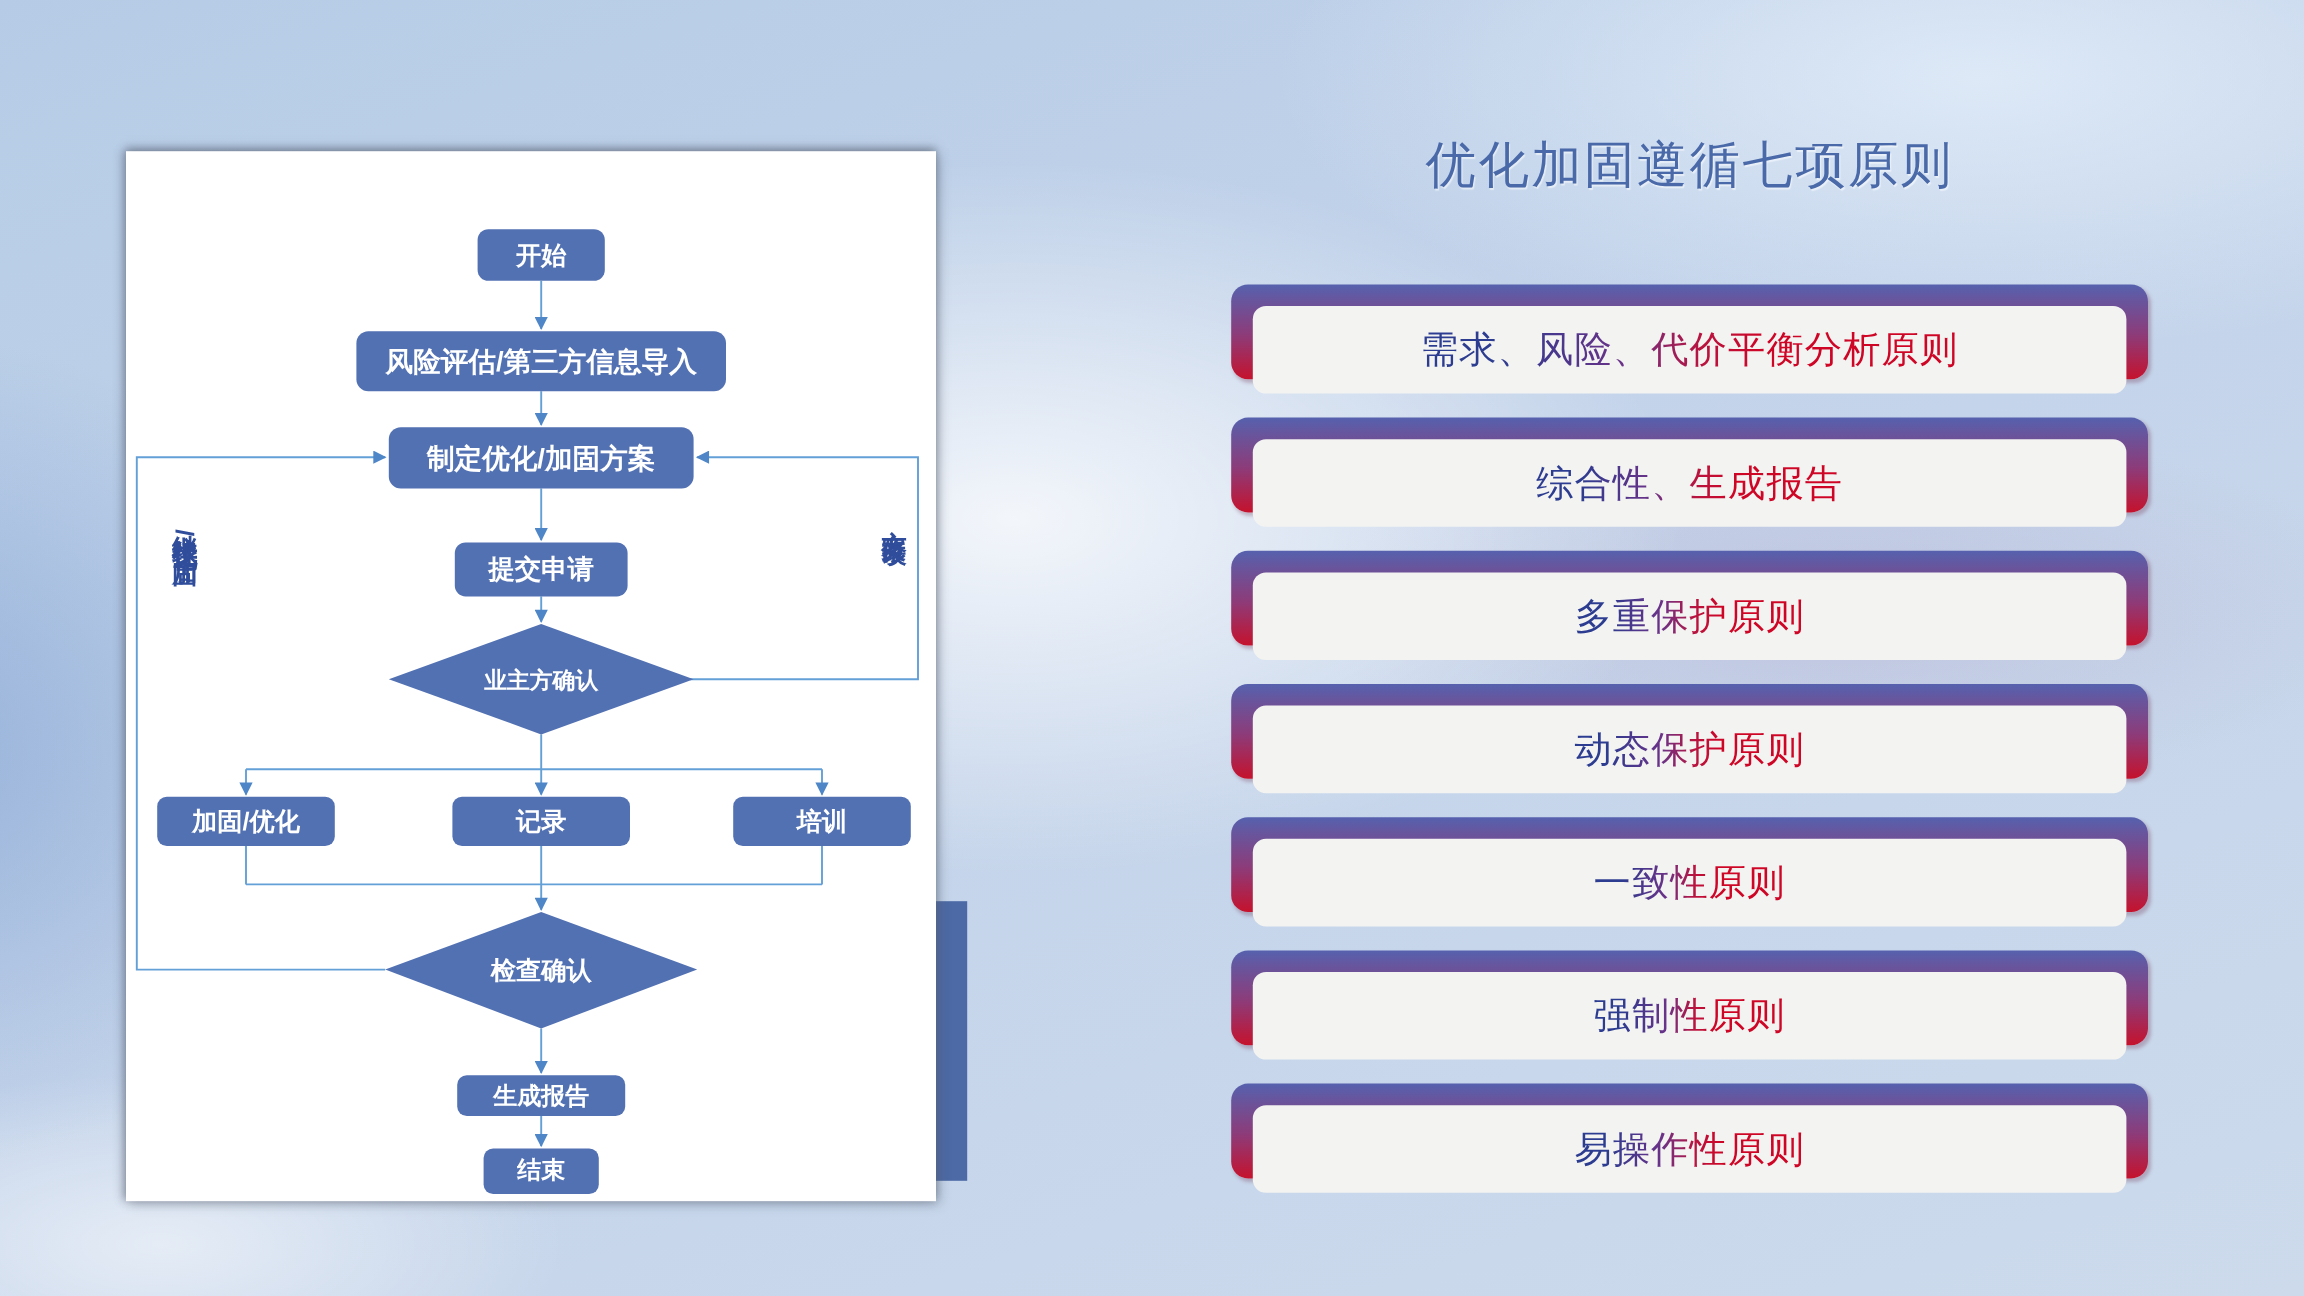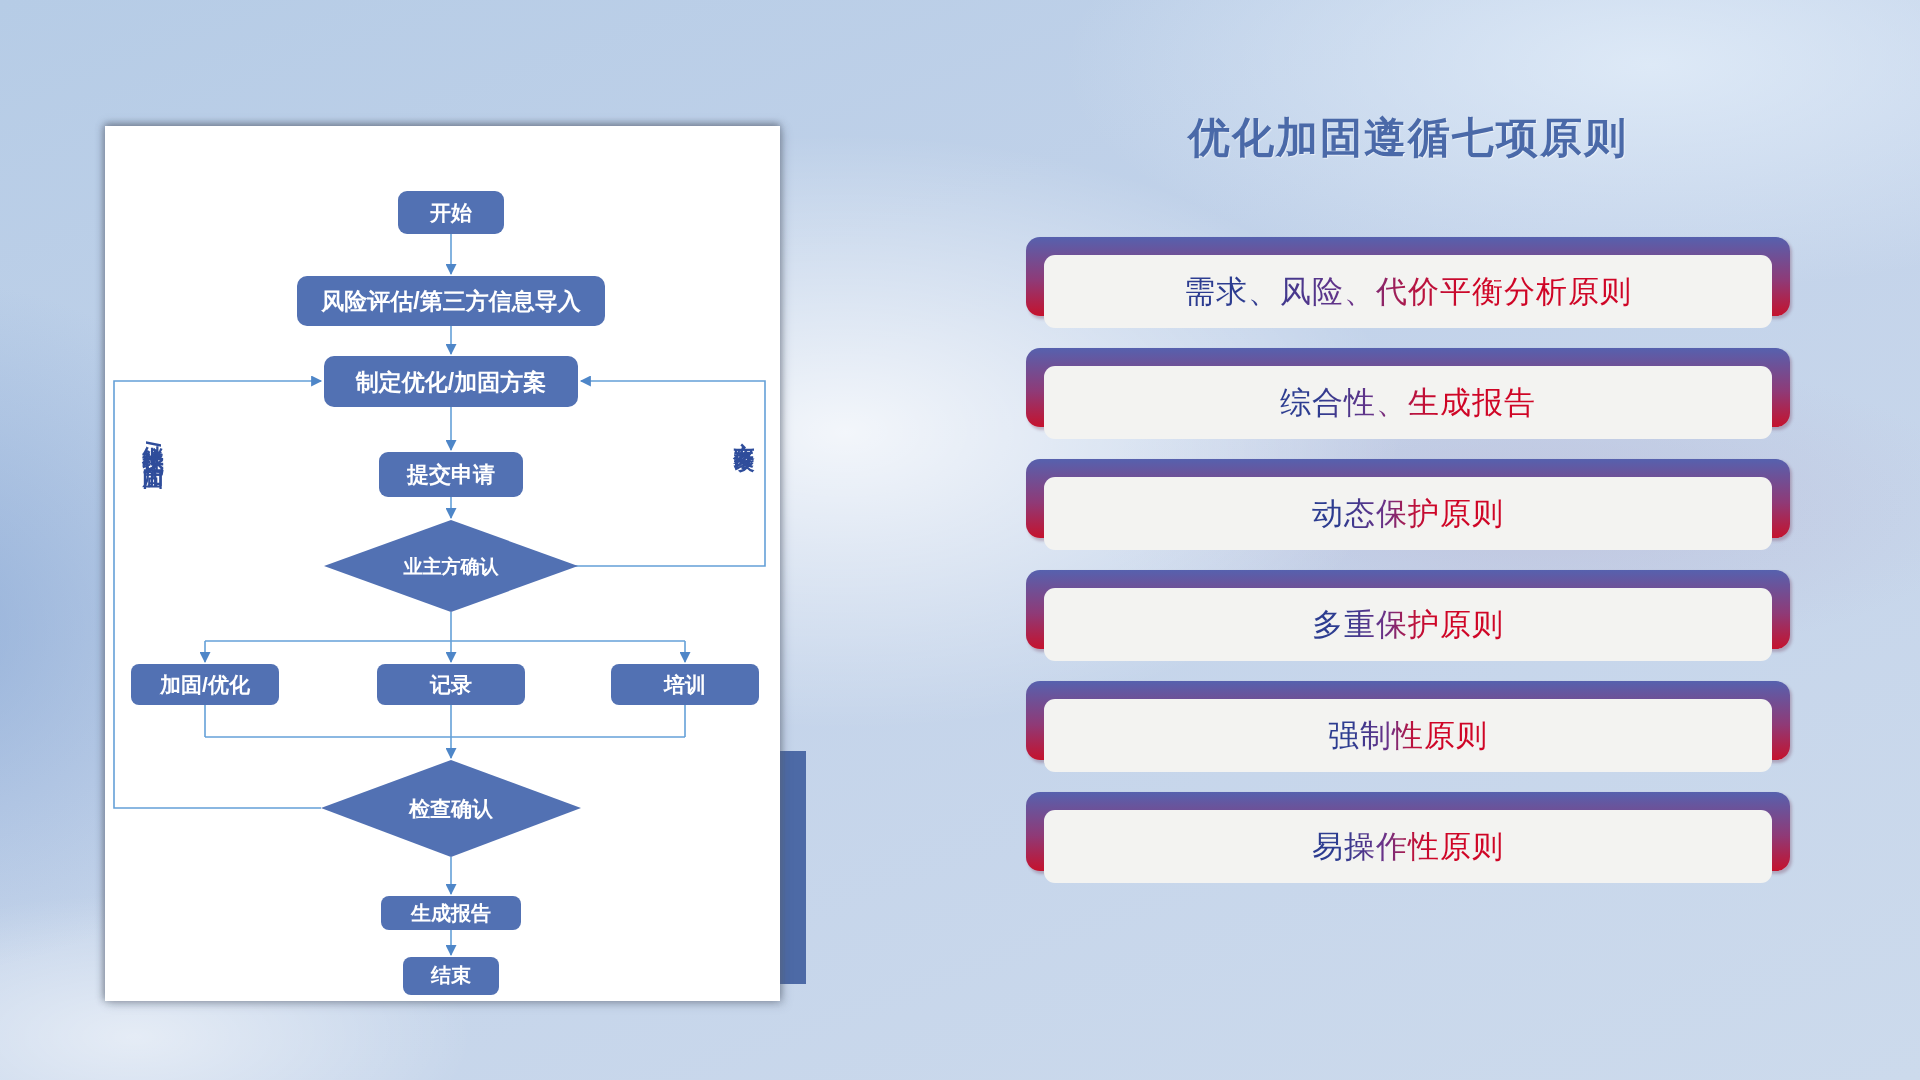--- a/index.html
+++ b/index.html
@@ -41,21 +41,21 @@
     writing-mode:vertical-rl;text-orientation:mixed;
     font-size:21px;font-weight:bold;color:#2f4d9b;letter-spacing:3px;line-height:1;
   }
   .vlabel.left{left:38px;top:303px;}
   .vlabel.right{left:629px;top:299px;}
 
   
   .right-panel{position:absolute;left:1026px;top:0;width:764px;}
   .panel-title{
     position:absolute;left:0;top:110px;width:764px;margin:0;
-    text-align:center;font-size:42px;font-weight:bold;color:#4a69a8;
+    text-align:center;font-size:42px;font-weight:normal;color:#4a69a8;
     letter-spacing:2px;white-space:nowrap;
     text-shadow:1px 1px 1px rgba(255,255,255,0.55);
   }
   .principles{position:absolute;left:0;top:237px;width:764px;}
   .principle{
     height:79px;margin-bottom:32px;border-radius:14px;padding:18px;box-sizing:border-box;
     background:linear-gradient(180deg,#5661ae 0%,#8f3a77 55%,#c5122d 100%);
     box-shadow:2px 2.5px 3px rgba(110,50,80,.30);
   }
   .principle-inner{
@@ -181,30 +181,35 @@
   </div>
 
   <div class="principle">
     <div class="principle-inner">
       <span class="principle-label">综合性、生成报告</span>
     </div>
   </div>
 
   <div class="principle">
     <div class="principle-inner">
+      <span class="principle-label">多重保护原则</span>
+    </div>
+  </div>
+
+  <div class="principle">
+    <div class="principle-inner">
       <span class="principle-label">动态保护原则</span>
     </div>
   </div>
 
   <div class="principle">
     <div class="principle-inner">
-      <span class="principle-label">多重保护原则</span>
-    </div>
-  </div>
-
+      <span class="principle-label">一致性原则</span>
+    </div>
+  </div>
 
   <div class="principle">
     <div class="principle-inner">
       <span class="principle-label">强制性原则</span>
     </div>
   </div>
 
   <div class="principle">
     <div class="principle-inner">
       <span class="principle-label">易操作性原则</span>

